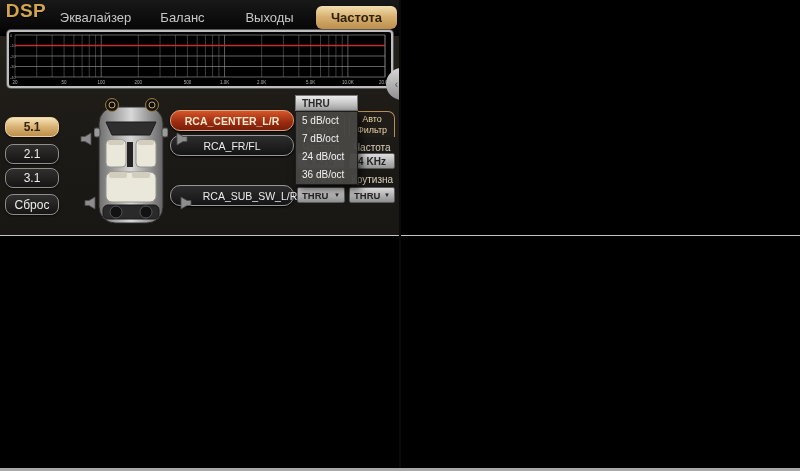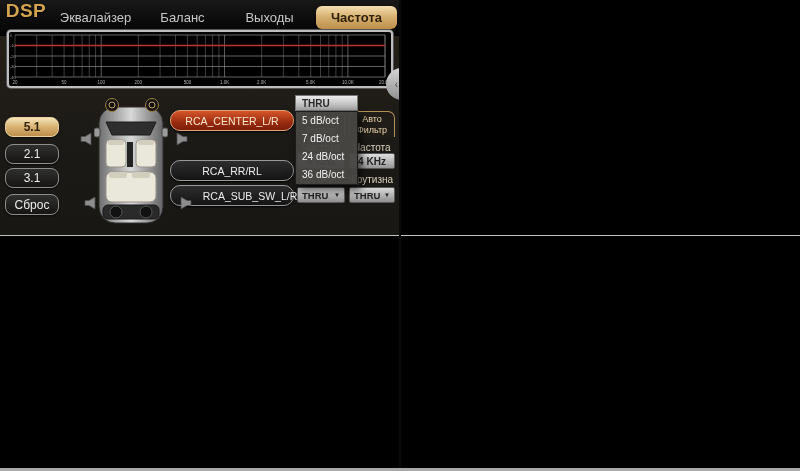--- a/index.html
+++ b/index.html
@@ -63,21 +63,21 @@
   .togrow{position:absolute;left:0;right:0;height:14px;}
   .rad{position:absolute;width:13px;height:13px;border-radius:50%;border:1px solid #676767;
        background:radial-gradient(circle at 35% 30%,#565656,#181818);box-shadow:inset 0 1px 3px #000;}
   .toglbl{position:absolute;left:0;right:0;text-align:center;font-size:9.5px;color:#d8cba8;line-height:14px;}
   .brk{position:absolute;height:9px;border:2px solid #8f7342;border-top:none;border-radius:0 0 3px 3px;}
   .lnk{position:absolute;width:15px;height:15px;border-radius:50%;background:#1b1b1b;border:1px solid #6c6c6c;
        display:flex;align-items:center;justify-content:center;}
   
   .rcab{position:absolute;left:170px;width:124px;height:21px;border-radius:10px;border:1px solid #989898;color:#ececec;
         font-size:10.5px;display:flex;align-items:center;justify-content:center;background:linear-gradient(180deg,#2d2d2d,#141414);box-shadow:0 1px 2px #000;}
-  .rcab.active{background:linear-gradient(180deg,#d5562a,#9a2b10 60%,#7a1e09);border-color:#e2a378;color:#f8e9cd;font-weight:normal;border-radius:10px;}
+  .rcab.active{background:linear-gradient(180deg,#d5562a,#9a2b10 60%,#7a1e09);border-color:#e2a378;color:#f8e9cd;font-weight:bold;border-radius:10px;}
   .ftab{position:absolute;height:26px;border:1px solid #b29056;border-bottom:none;border-radius:7px 7px 0 0;
         color:#ecd9ae;font-size:9px;line-height:11px;text-align:center;padding-top:2px;background:rgba(35,30,24,.6);}
   .flbl{position:absolute;font-size:10px;color:#dcd3bd;text-align:center;}
   .fbox{position:absolute;height:16px;background:linear-gradient(180deg,#dedede,#979797);border:1px solid #5a5a5a;border-radius:2px;
         color:#242424;font-size:10px;font-weight:bold;text-align:center;line-height:15px;}
   .sel{position:absolute;height:16px;background:linear-gradient(180deg,#d9d9d9,#909090);border:1px solid #5a5a5a;border-radius:2px;
        color:#242424;font-size:9.5px;font-weight:bold;display:flex;align-items:center;justify-content:space-between;padding:0 4px;}
   .sel .arr{font-size:6px;color:#222;}
   .dd{position:absolute;z-index:50;}
   .dd-head{height:16px;background:linear-gradient(180deg,#ececec,#a5a5a5);border:1px solid #787878;color:#2a2a2a;
@@ -723,21 +723,21 @@
           <div class="dd-item">7 dB/oct</div>
           <div class="dd-item">24 dB/oct</div>
           <div class="dd-item">36 dB/oct</div>
         </div>
     </div>
     <div class="handle gray" style="top:68px">‹</div>
   <div class="btn gold" style="left: 5px; top: 117px; width: 54px; height: 20px;">5.1</div>
       <div class="btn" style="left: 5px; top: 144px; width: 54px; height: 20px;">2.1</div>
       <div class="btn" style="left: 5px; top: 168px; width: 54px; height: 20px;">3.1</div>
       <div class="rcab active" style="top: 110px;">RCA_CENTER_L/R</div>
-      <div class="rcab" style="top: 160px;">RCA_RR/RL</div>
+      <div class="rcab" style="top: 135px;">RCA_FR/FL</div>
       <div class="rcab" style="top: 185px; padding-left: 36px;">RCA_SUB_SW_L/R</div>
       <div class="ftab" style="left: 297px; top: 111px; width: 48px;">
         <div>Высок</div>
         <div>Фильтр</div>
       </div>
       <div class="flbl" style="left: 297px; top: 142px; width: 48px;">Частота</div>
       <div class="fbox" style="left: 297px; top: 153px; width: 48px;">4 KHz</div>
       <div class="flbl" style="left: 297px; top: 174px; width: 48px;">Крутизна</div>
       <div class="sel" style="left: 297px; top: 187px; width: 48px;">
         <span>THRU</span>

